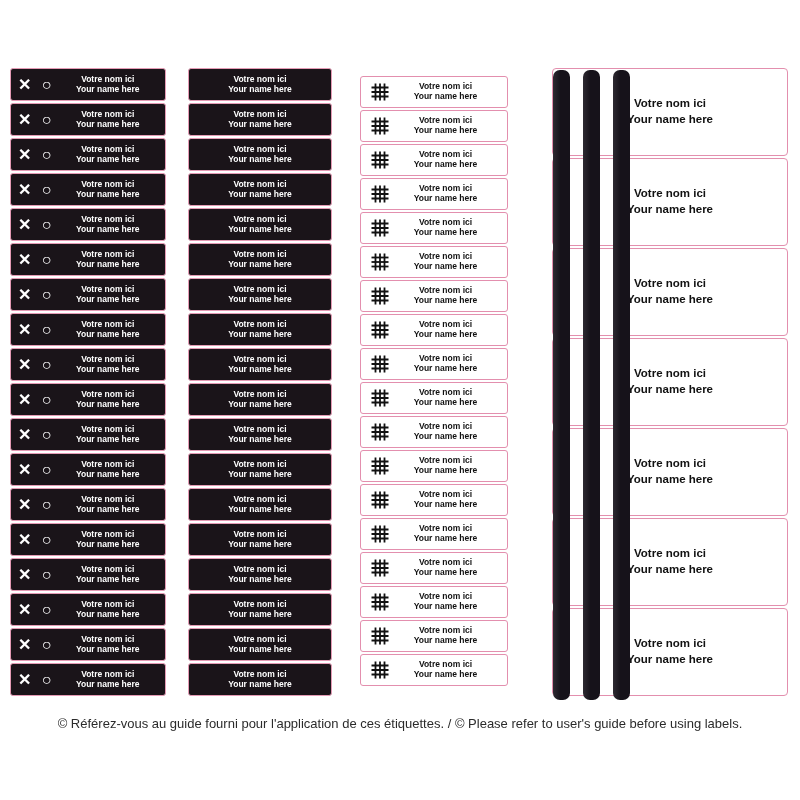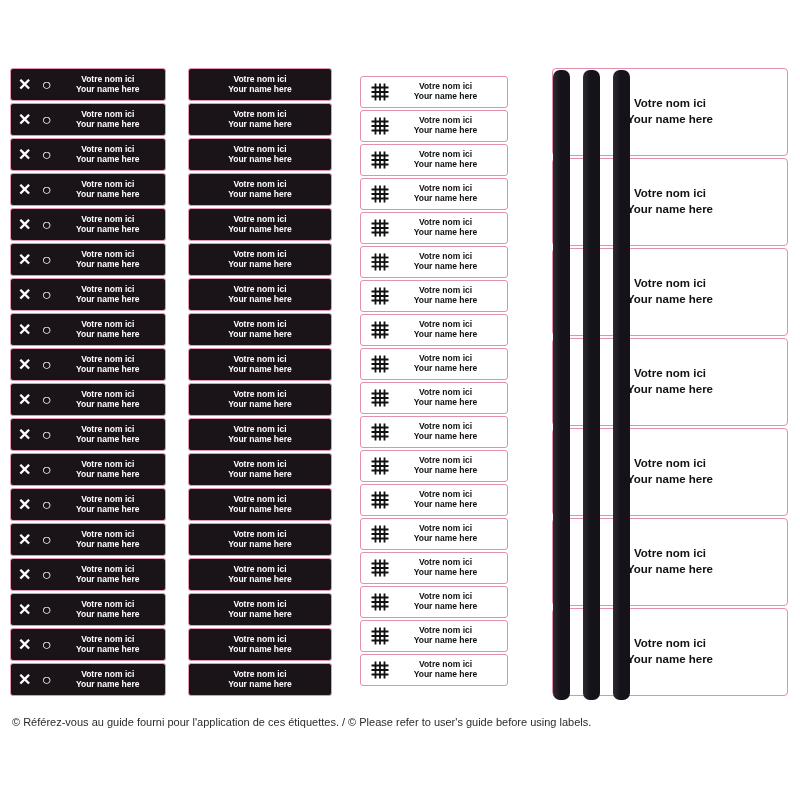--- a/index.html
+++ b/index.html
@@ -115,24 +115,23 @@
     inset:0;
     border-radius:7px;
     background:linear-gradient(90deg,rgba(255,255,255,.10),rgba(255,255,255,0) 45%);
   }
 
   
   .footer{
     position:absolute;
     left:0;right:0;
     top:716px;
-    text-align:left;
-    font-size:11px;
+    text-align:center;
+    font-size:13px;
     color:#2b2b2b;
-    margin-left:12px;
   }
 </style>
 </head>
 <body>
 
 <div class="sheet">
 
   <div class="col-dark" id="col1" style="left:10px;top:68px;width:156px;">
       <div class="lbl-dark" style="height:33px;margin-bottom:2px;">
         <span class="xo">✕ ○</span>

